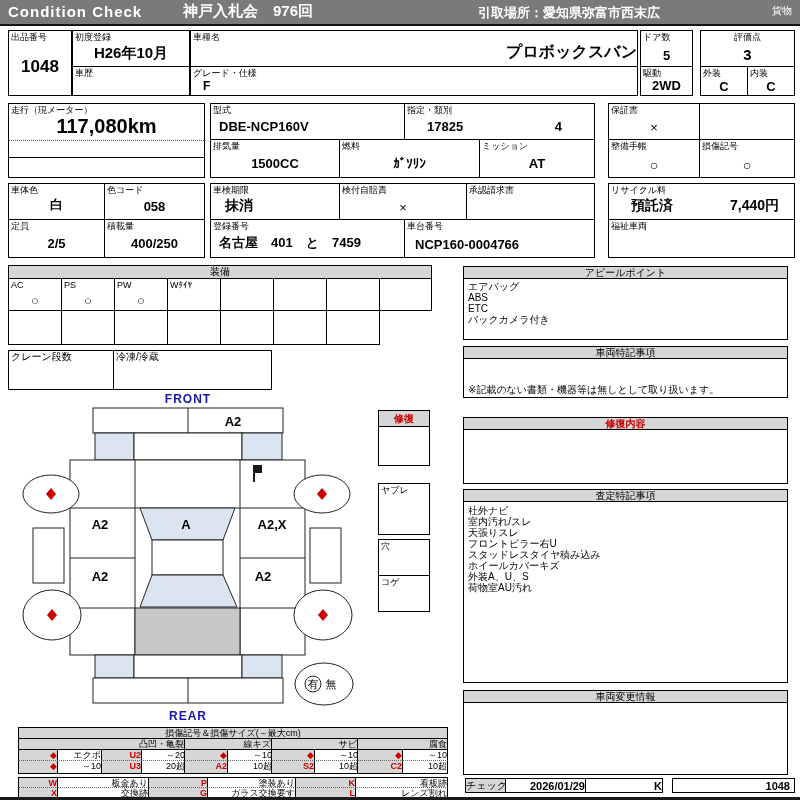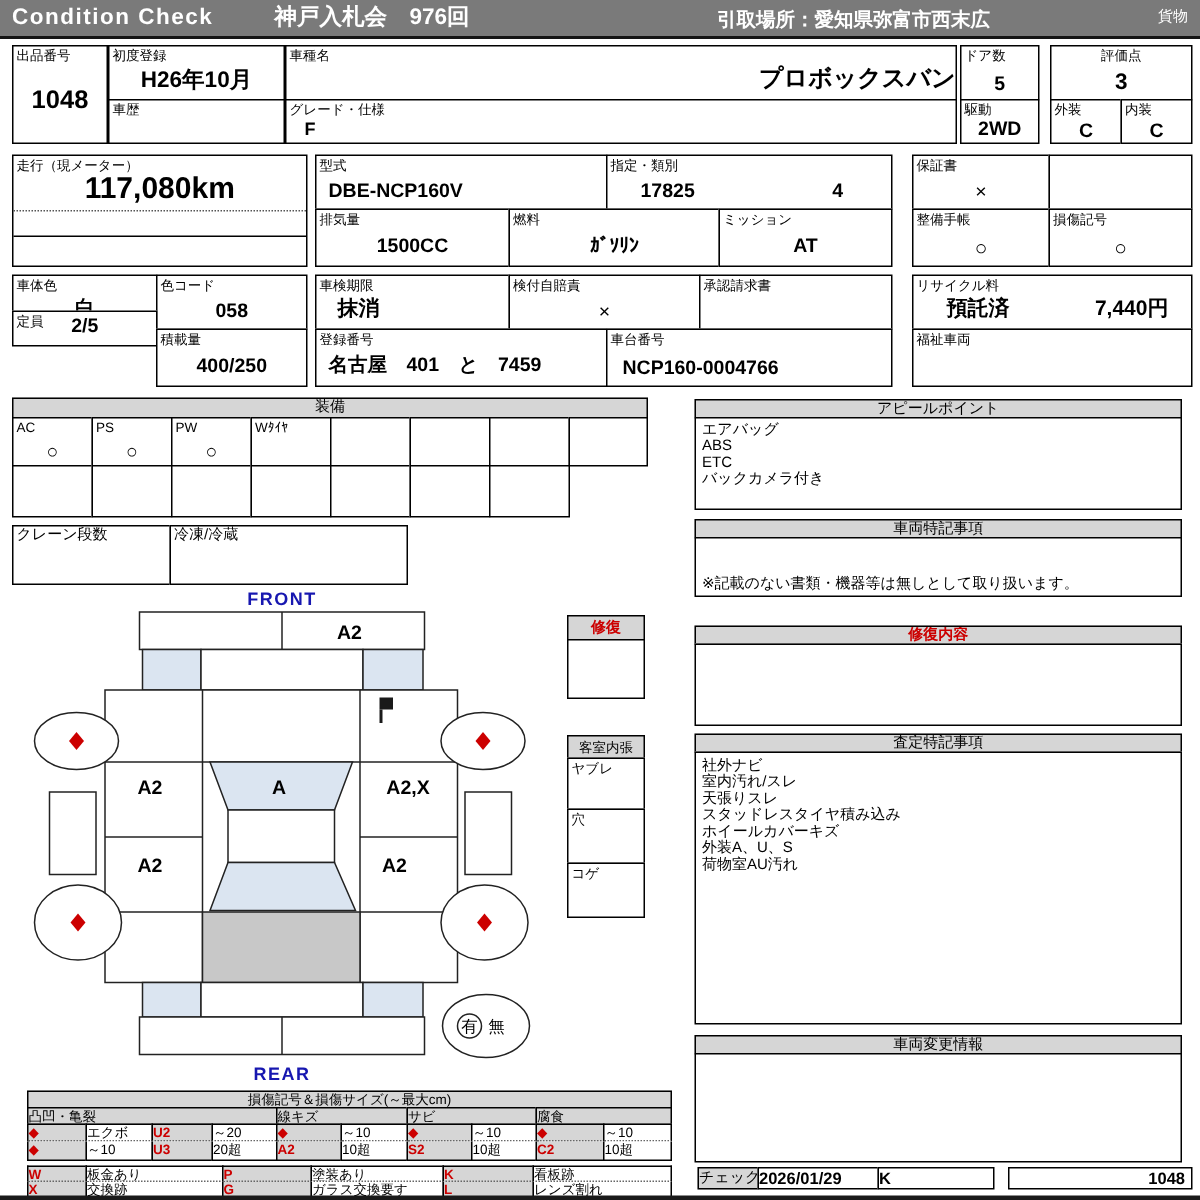--- a/index.html
+++ b/index.html
@@ -14,21 +14,21 @@
   .cell{position:absolute;border:1px solid #000;background:#fff;box-sizing:border-box}
   .lbl{position:absolute;top:1px;left:2px;font-size:9px;line-height:10px;white-space:nowrap}
   .val{position:absolute;left:0;right:0;bottom:3px;text-align:center;font-weight:bold;font-size:13px;white-space:nowrap}
   .hdr{position:absolute;border:1px solid #000;background:#d6d6d6;box-sizing:border-box;
        text-align:center;font-size:10px;line-height:12px;overflow:hidden;white-space:nowrap}
   .box{position:absolute;border:1px solid #000;background:#fff;box-sizing:border-box;overflow:hidden}
   .line{font-size:10px;line-height:11px;padding-left:4px;white-space:nowrap}
   .blueLabel{position:absolute;width:100px;text-align:center;color:#1717b0;font-weight:bold;
              font-size:12px;letter-spacing:1px}
   .lcell{position:absolute;border:1px solid #000;background:#fff;box-sizing:border-box;
-         font-size:9px;line-height:10px;text-align:left;overflow:hidden;white-space:nowrap}
+         font-size:9px;line-height:10px;text-align:right;overflow:hidden;white-space:nowrap}
   .gray{background:#d6d6d6}
   .redtxt{color:#c00;font-weight:bold}
   .dot{border-bottom:1px dotted #666}
   .notop{border-top:none}
   svg text{font-family:"Liberation Sans","DejaVu Sans",sans-serif}
 </style>
 </head>
 <body>
 
 <div id="topbar">
@@ -121,21 +121,21 @@
 </div>
 
 <div class="cell" style="left:8px;top:183px;width:97px;height:37px">
   <span class="lbl">車体色</span>
   <div class="val" style="bottom:5px">白</div>
 </div>
 <div class="cell" style="left:104px;top:183px;width:101px;height:37px">
   <span class="lbl">色コード</span>
   <div class="val" style="bottom:5px">058</div>
 </div>
-<div class="cell" style="left:8px;top:207px;width:97px;height:24px">
+<div class="cell" style="left:8px;top:219px;width:97px;height:39px">
   <span class="lbl">定員</span>
   <div class="val" style="bottom:6px">2/5</div>
 </div>
 <div class="cell" style="left:104px;top:219px;width:101px;height:39px">
   <span class="lbl">積載量</span>
   <div class="val" style="bottom:6px">400/250</div>
 </div>
 <div class="cell" style="left:210px;top:183px;width:130px;height:37px">
   <span class="lbl">車検期限</span>
   <div class="val" style="text-align:left;left:14px;bottom:4px;font-size:14px">抹消</div>
@@ -259,21 +259,21 @@
   <ellipse cx="324" cy="684" rx="29" ry="21" fill="#fff" stroke="#222"></ellipse>
   <circle cx="313" cy="684" r="8" fill="none" stroke="#222"></circle>
   <text x="313" y="688" font-size="11" text-anchor="middle">有</text>
   <text x="331" y="688" font-size="11" text-anchor="middle">無</text>
 </svg>
 
 <div class="hdr redtxt" style="left:378px;top:410px;width:52px;height:17px;line-height:16px">修復</div>
 <div class="box" style="left:378px;top:426px;width:52px;height:40px"></div>
 
 <div class="hdr" style="left:378px;top:490px;width:52px;height:16px;font-size:9px;line-height:15px">客室内張</div>
-<div class="cell" style="left:378px;top:505px;width:52px;height:35px">
+<div class="cell" style="left:378px;top:483px;width:52px;height:52px">
   <span class="lbl">ヤブレ</span>
 </div>
 <div class="cell" style="left:378px;top:539px;width:52px;height:37px">
   <span class="lbl">穴</span>
 </div>
 <div class="cell" style="left:378px;top:575px;width:52px;height:37px">
   <span class="lbl">コゲ</span>
 </div>
 
 <div class="hdr" style="left:463px;top:266px;width:325px;height:13px">アピールポイント</div>
@@ -287,20 +287,21 @@
 <div class="box" style="left:463px;top:358px;width:325px;height:40px">
   <div class="line" style="position:absolute;bottom:2px;left:0">※記載のない書類・機器等は無しとして取り扱います。</div>
 </div>
 <div class="hdr redtxt" style="left:463px;top:417px;width:325px;height:13px">修復内容</div>
 <div class="box" style="left:463px;top:429px;width:325px;height:55px"></div>
 <div class="hdr" style="left:463px;top:489px;width:325px;height:13px">査定特記事項</div>
 <div class="box" style="left:463px;top:501px;width:325px;height:182px;padding-top:3px">
   <div class="line">社外ナビ</div>
   <div class="line">室内汚れ/スレ</div>
   <div class="line">天張りスレ</div>
+  <div class="line">フロントピラー右U</div>
   <div class="line">スタッドレスタイヤ積み込み</div>
   <div class="line">ホイールカバーキズ</div>
   <div class="line">外装A、U、S</div>
   <div class="line">荷物室AU汚れ</div>
 </div>
 <div class="hdr" style="left:463px;top:690px;width:325px;height:13px">車両変更情報</div>
 <div class="box" style="left:463px;top:702px;width:325px;height:73px"></div>
 
 <div class="lcell gray" style="left:465px;top:778px;width:41px;height:15px;font-size:10px;line-height:14px">チェック</div>
 <div class="lcell" style="left:505px;top:778px;width:81px;height:15px;font-size:11px;line-height:14px;font-weight:bold">2026/01/29</div>

